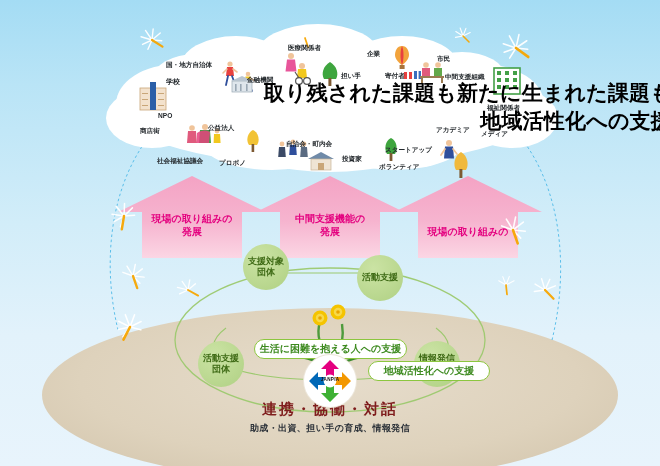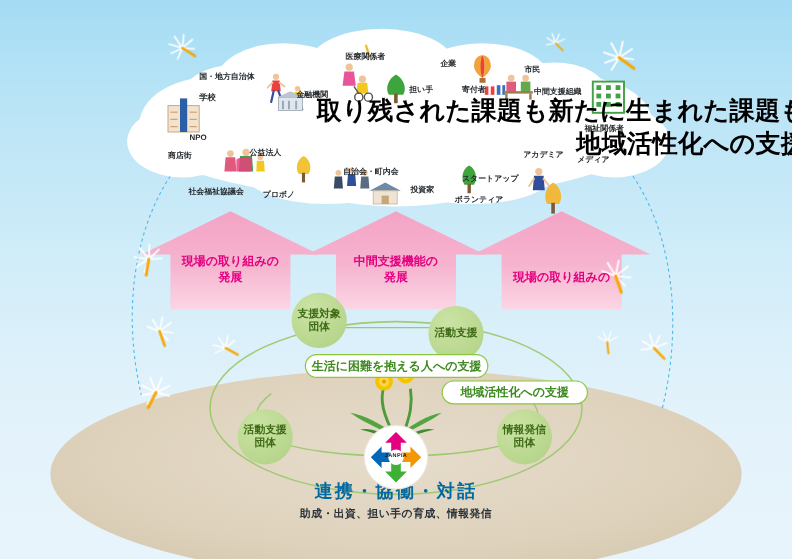--- a/index.html
+++ b/index.html
@@ -41,26 +41,26 @@
     position:absolute; border-radius:50%;
     background:radial-gradient(circle at 36% 30%,#cbe3a4 0%,#bcd992 55%,#afd083 100%);
     display:flex; align-items:center; justify-content:center; text-align:center;
     color:#3f6b16; font-weight:700; font-size:9px; line-height:1.25; z-index:16;
   }
 
   
   .pill {
     position:absolute; background:#ffffff; border:1.4px solid #8cc63f; border-radius:20px;
     color:#3d8a1f; font-weight:700; display:flex; align-items:center; justify-content:center;
-    z-index:17; white-space:nowrap;
+    z-index:17; white-space:nowrap;margin-top:44px;
   }
 
   
   #bottom-cap { position:absolute; left:0; top:400px; width:660px; text-align:center; z-index:20; }
-  #bottom-cap .b1 { font-size:15px; font-weight:700; color:#0369a1; letter-spacing:2px; }
+  #bottom-cap .b1 { font-size:15px; font-weight:700; color:#7f1d1d; letter-spacing:2px; }
   #bottom-cap .b2 { font-size:9px; font-weight:700; color:#2b3138; letter-spacing:0.4px; margin-top:3px; }
 
   
   #janpia { position:absolute; left:304px; top:355px; width:52px; height:52px; z-index:21; }
   #janpia .ring {
     position:absolute; inset:0; border-radius:50%; background:#fff;
     box-shadow:0 0 0 1px #ece6da;
   }
   #janpia .wm { position:absolute; left:4px; top:4px; width:44px; height:44px; }
   #janpia .jtxt {

